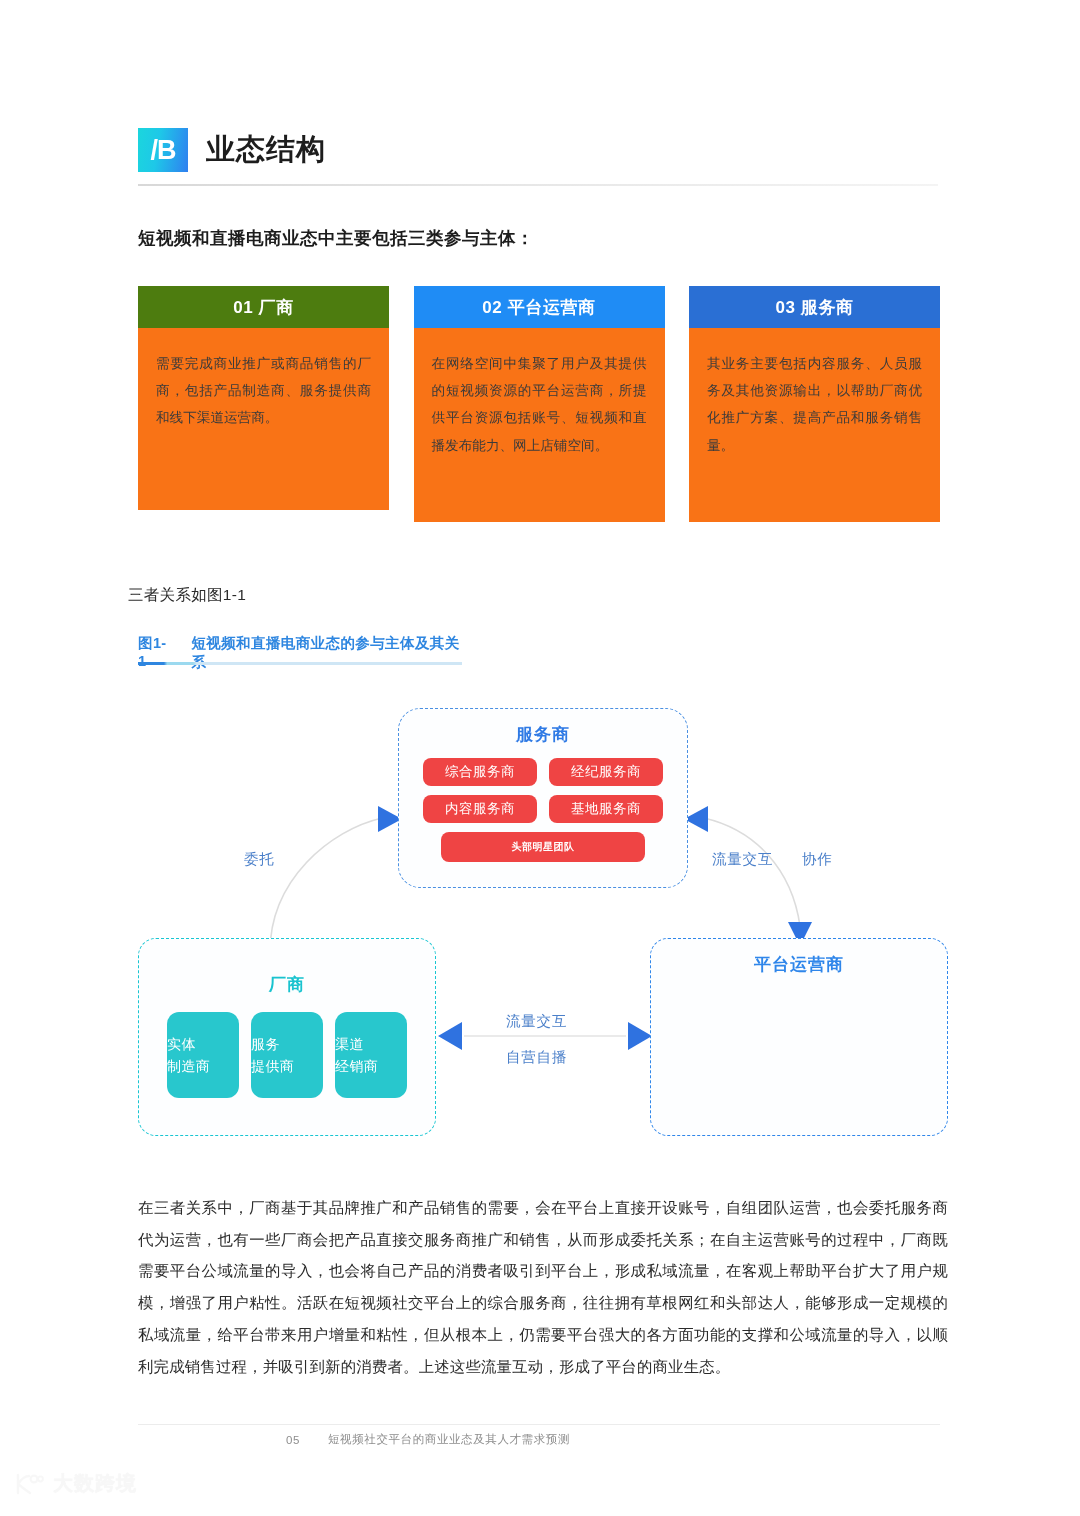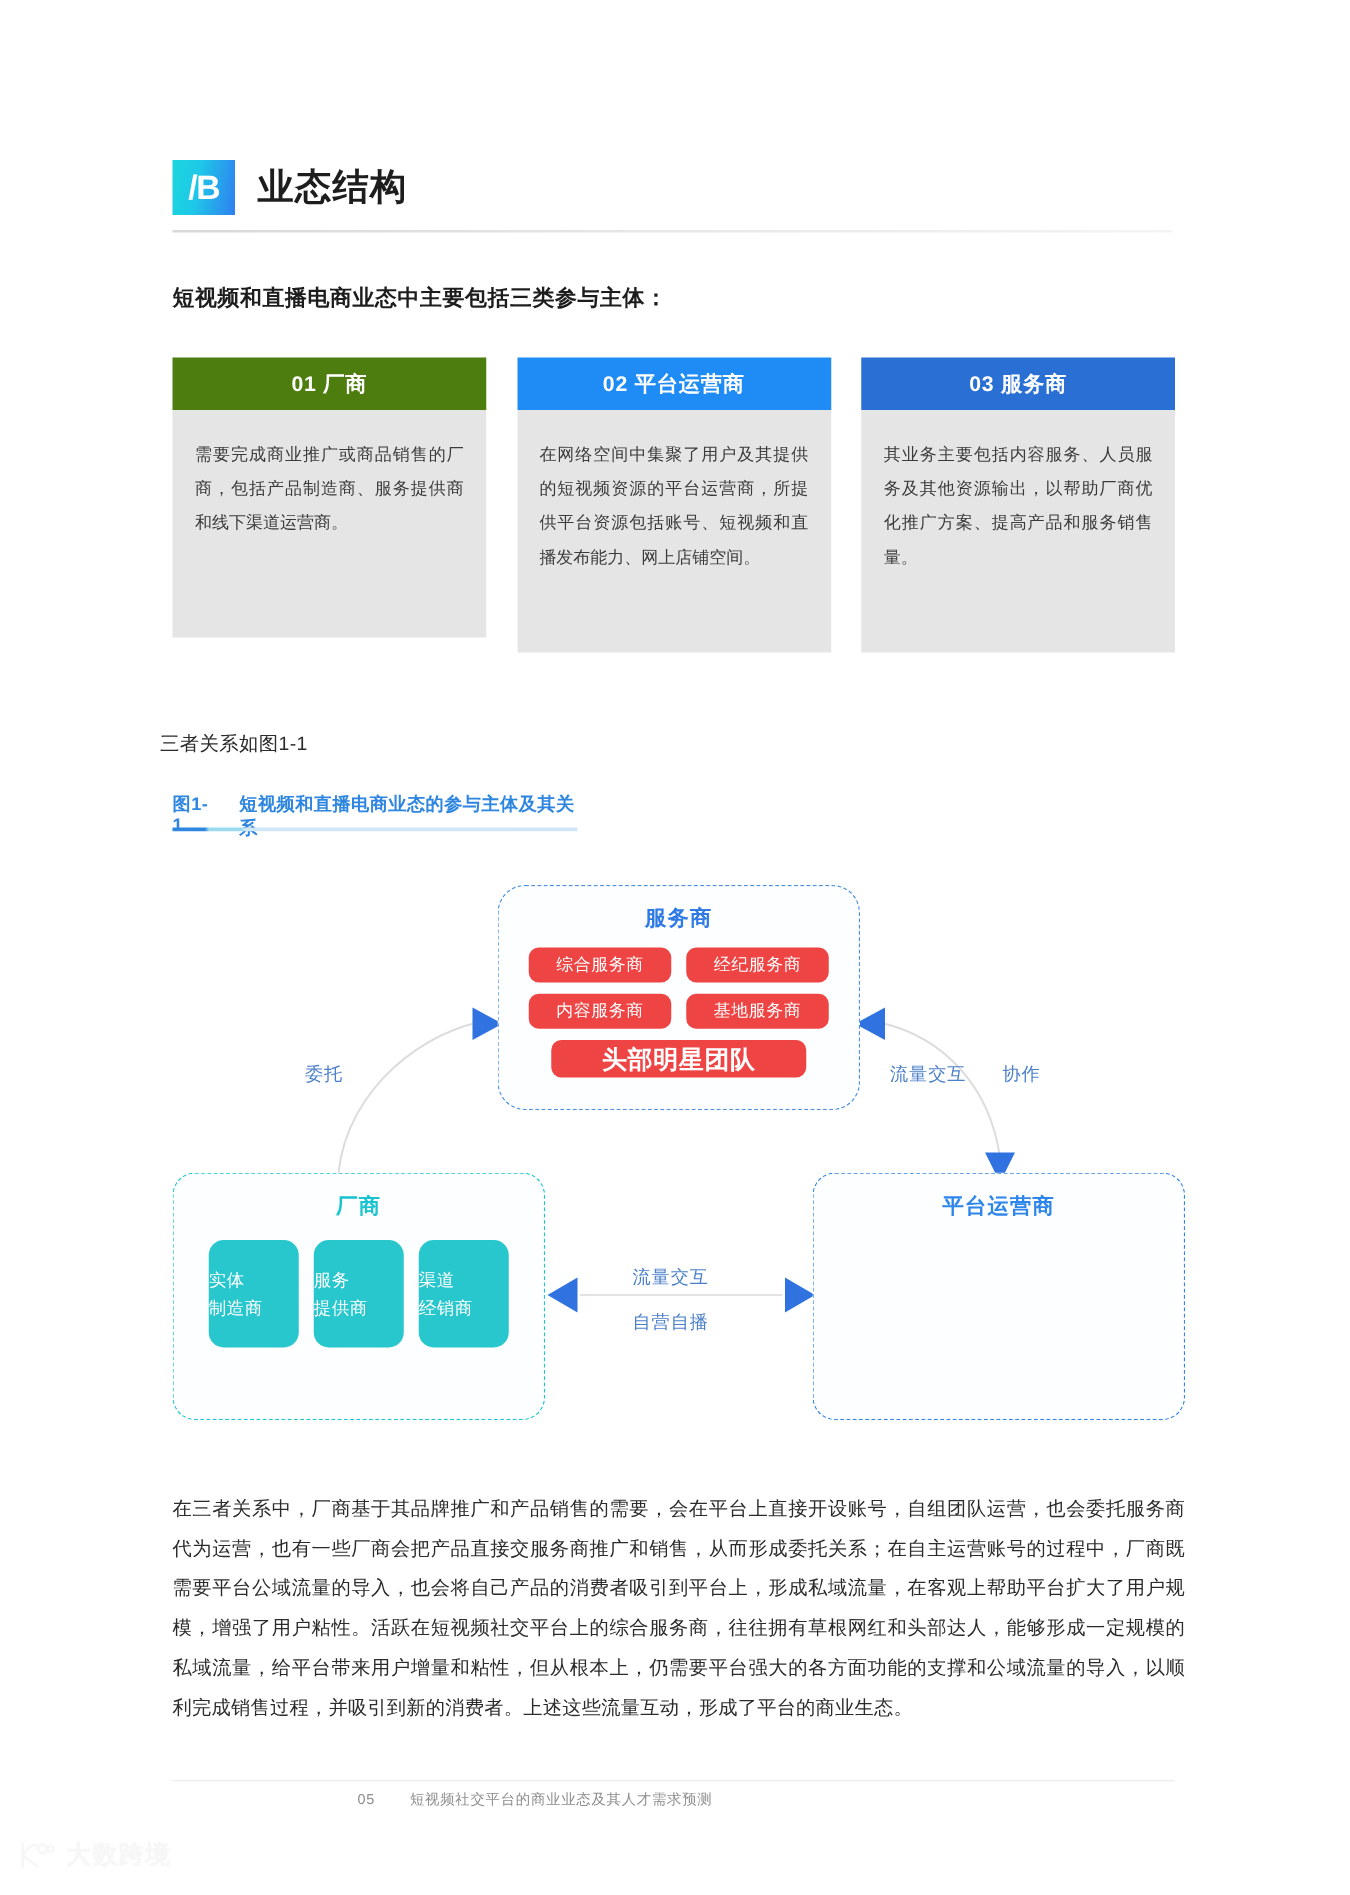--- a/index.html
+++ b/index.html
@@ -84,21 +84,21 @@
     height: 42px;
     display: flex;
     align-items: center;
     justify-content: center;
     color: #ffffff;
     font-size: 17px;
     font-weight: 700;
     letter-spacing: 0.6px;
   }
   .card-body {
-    background: #e5e5e5;
+    background: #f97316;
     min-height: 182px;
     padding: 22px 18px 18px 18px;
     box-sizing: border-box;
     font-size: 13.6px;
     line-height: 2.0;
     color: #3b3b3b;
     text-align: justify;
     text-justify: inter-ideograph;
   }
   .card-1 .card-head { background: #4d7c0f; }
@@ -184,33 +184,33 @@
     color: #ffffff;
     border-radius: 8px;
     font-size: 13.5px;
     letter-spacing: 0.5px;
     display: flex;
     align-items: center;
     justify-content: center;
     height: 28px;
     width: 114px;
   }
-  .chip-wide { width: 204px; height: 30px; font-size: 20px; font-weight: 600; }
+  .chip-wide { width: 204px; height: 30px; font-size: 10px; font-weight: 600; }
 
   
   .g-maker {
     left: 18px;
     top: 248px;
     width: 298px;
     height: 198px;
     border: 1.8px dashed #19c6d2;
     border-radius: 18px;
     padding-top: 14px;
   }
-  .g-maker .group-title { color: #19c3cf; }
+  .g-maker .group-title { color: #19c3cf; margin-top: 20px; }
   .maker-row {
     margin: 16px 0 0 0;
     display: flex;
     justify-content: center;
     gap: 12px;
   }
   .box-teal {
     background: #28c7cd;
     color: #ffffff;
     border-radius: 12px;

